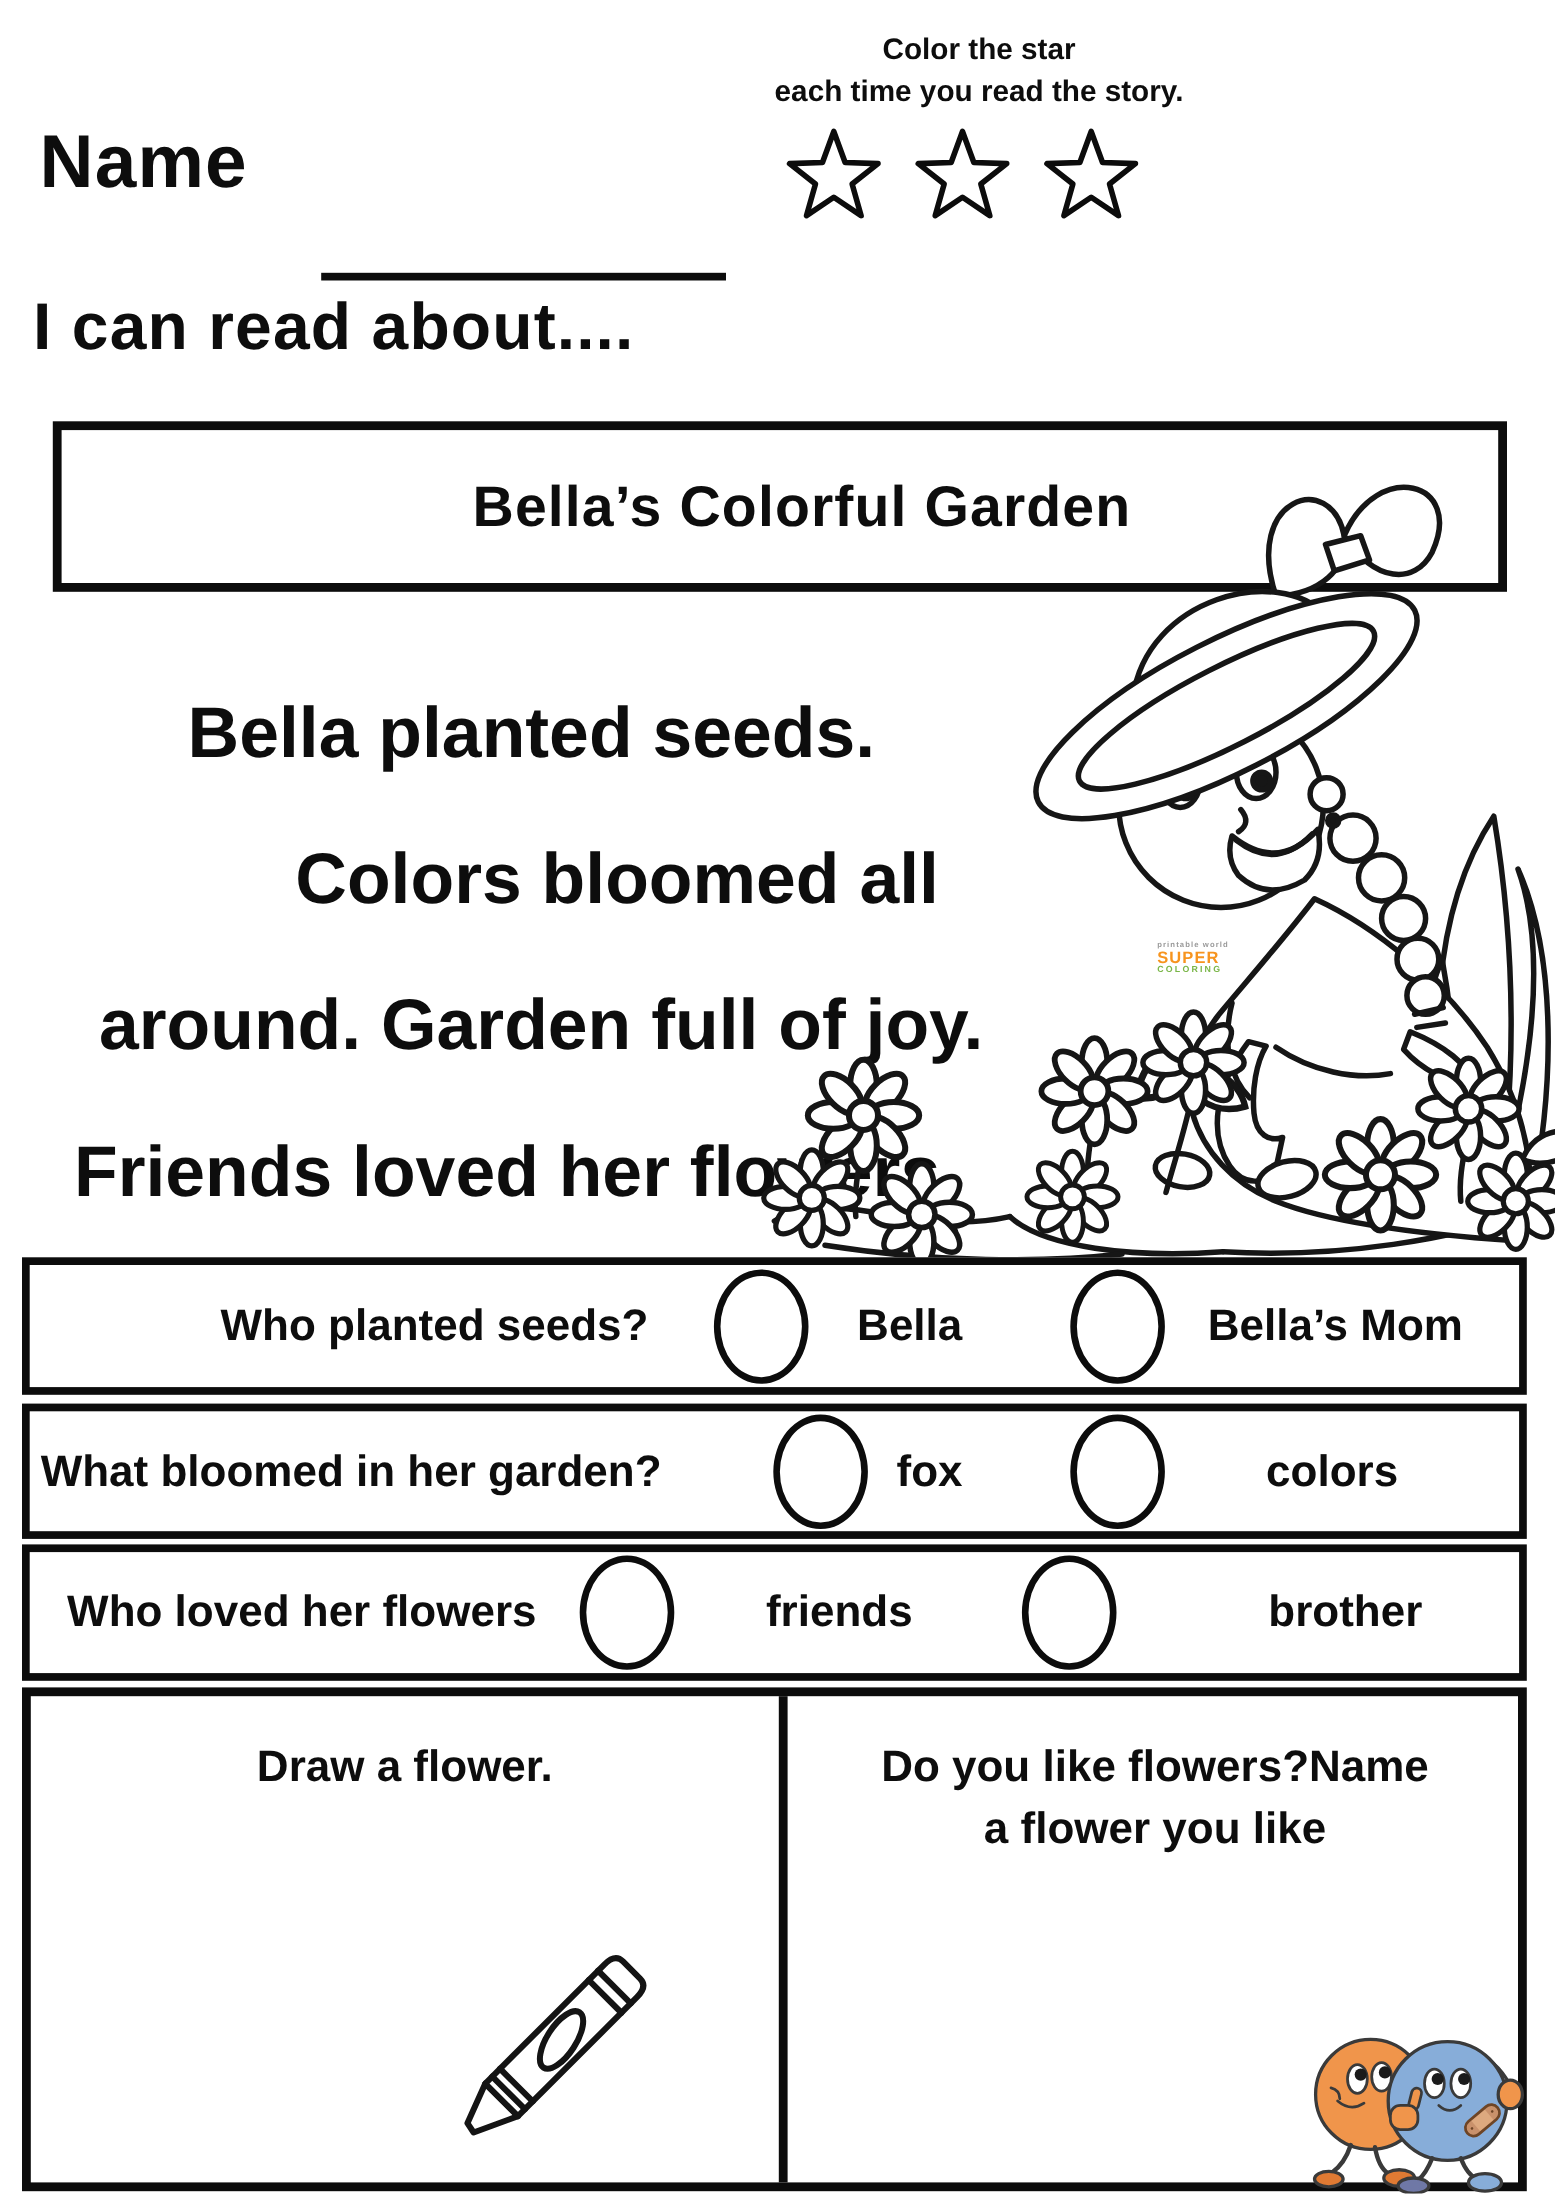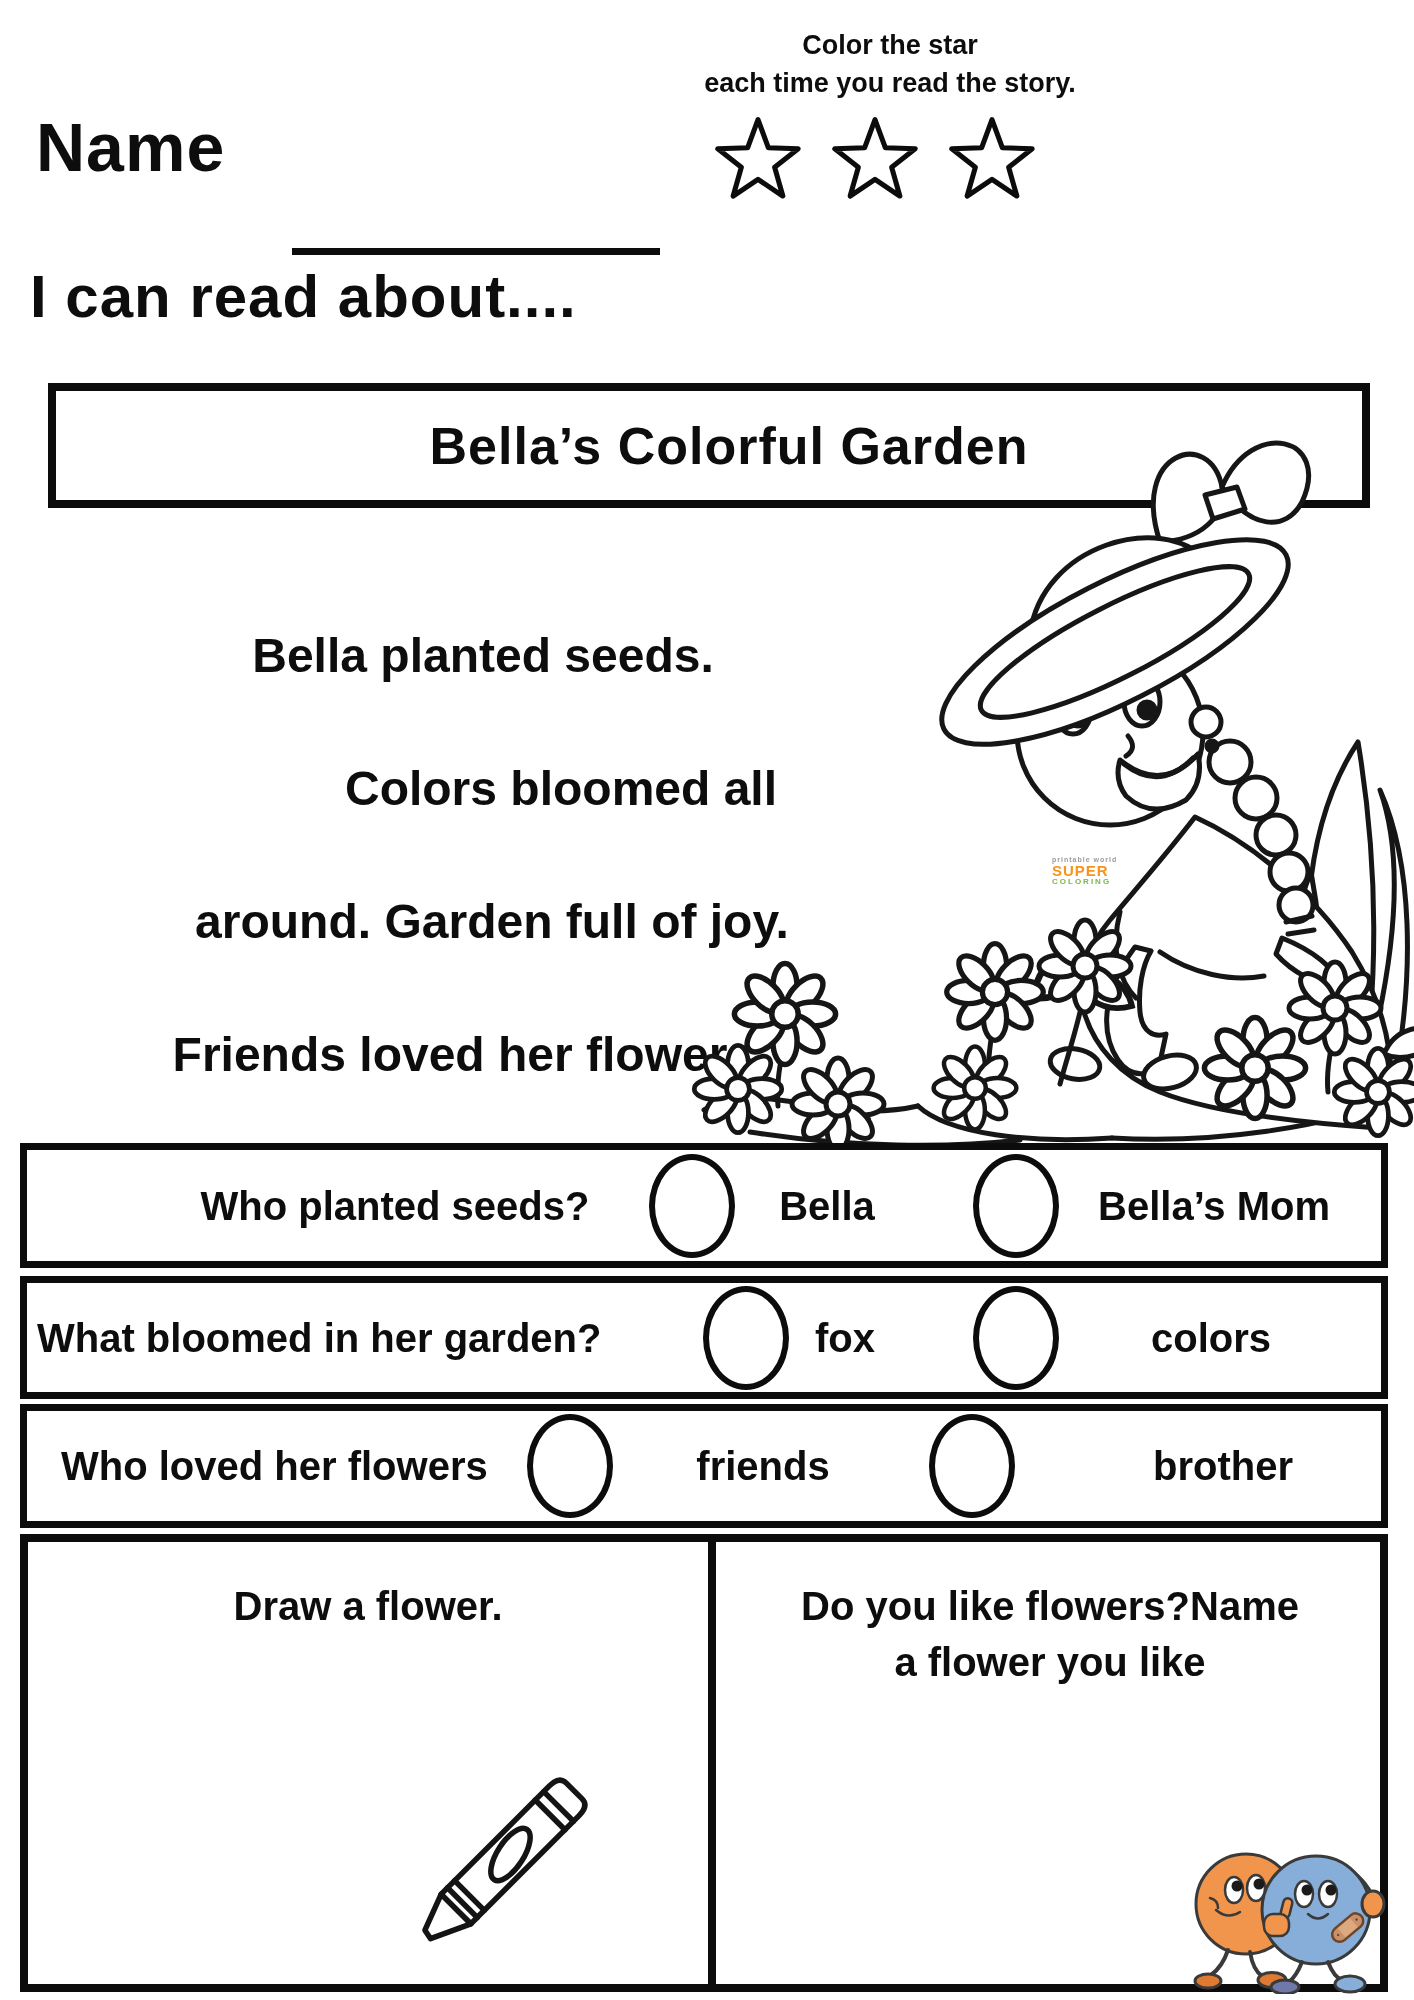--- a/index.html
+++ b/index.html
@@ -12,21 +12,21 @@
   .cx{transform:translateX(-50%);}
   .name-label{font-size:68px;font-weight:700;letter-spacing:1px;}
   .name-line{border-bottom:7px solid #0c0c0c;}
   .star-instr{font-size:27px;font-weight:700;text-align:center;line-height:38px;}
   .read-prompt{font-size:60px;font-weight:700;letter-spacing:1px;}
   .title-box{
     border:8px solid #0c0c0c;box-sizing:border-box;background:#fff;
     display:flex;align-items:center;justify-content:center;
     font-size:52px;font-weight:700;letter-spacing:1px;
   }
-  .story-line{font-size:48px;font-weight:700;white-space:nowrap;}
+  .story-line{font-size:65px;font-weight:700;white-space:nowrap;}
   .qrow{position:absolute;left:20px;width:1368px;border:7px solid #0c0c0c;box-sizing:border-box;background:#fff;}
   .qprompt{position:absolute;top:50%;font-size:40px;font-weight:700;white-space:nowrap;}
   .qprompt.qc{transform:translate(-50%,-50%);}
   .qprompt.ql{transform:translateY(-50%);}
   .qopt{position:absolute;top:50%;transform:translate(-50%,-50%);font-size:40px;font-weight:700;white-space:nowrap;}
   .circle{
     position:absolute;top:50%;transform:translate(-50%,-50%);
     width:86px;height:104px;border:6px solid #0c0c0c;border-radius:50%;
     background:#fff;box-sizing:border-box;
   }
@@ -59,21 +59,21 @@
   </svg>
   <svg class="abs" style="left:829px;top:112px;" width="92" height="96" viewBox="0 0 100 100">
     <polygon points="50,6 61.2,36.6 93.7,37.8 68.1,57.9 77,89.2 50,71 23,89.2 31.9,57.9 6.3,37.8 38.8,36.6" fill="#fff" stroke="#0c0c0c" stroke-width="5.5" stroke-linejoin="round"></polygon>
   </svg>
   <svg class="abs" style="left:946px;top:112px;" width="92" height="96" viewBox="0 0 100 100">
     <polygon points="50,6 61.2,36.6 93.7,37.8 68.1,57.9 77,89.2 50,71 23,89.2 31.9,57.9 6.3,37.8 38.8,36.6" fill="#fff" stroke="#0c0c0c" stroke-width="5.5" stroke-linejoin="round"></polygon>
   </svg>
 
   <div class="abs read-prompt" style="left:30px;top:262px;">I can read about....</div>
 
-  <div class="abs title-box" style="left:48px;top:383px;width:1322px;height:125px;padding-left:40px;">
+  <div class="abs title-box" style="left:48px;top:383px;width:1322px;height:155px;padding-left:40px;">
     <span>Bella’s Colorful Garden</span>
   </div>
 
   <div class="abs story-line cx" style="left:483px;top:628px;">Bella planted seeds.</div>
   <div class="abs story-line cx" style="left:561px;top:761px;">Colors bloomed all</div>
   <div class="abs story-line cx" style="left:492px;top:894px;">around. Garden full of joy.</div>
   <div class="abs story-line cx" style="left:470px;top:1027px;">Friends loved her flowers.</div>
 
   <svg class="abs" style="left:690px;top:392px;" width="724" height="752" viewBox="0 0 724 752">
     <defs>

